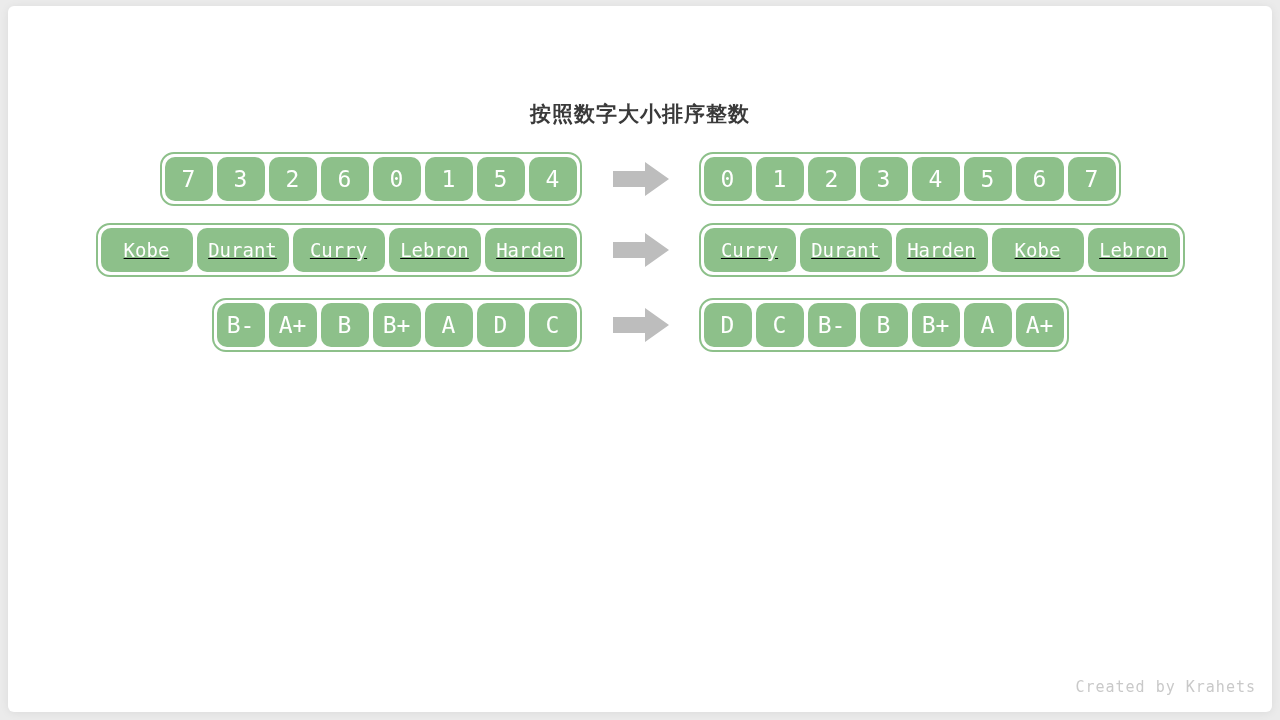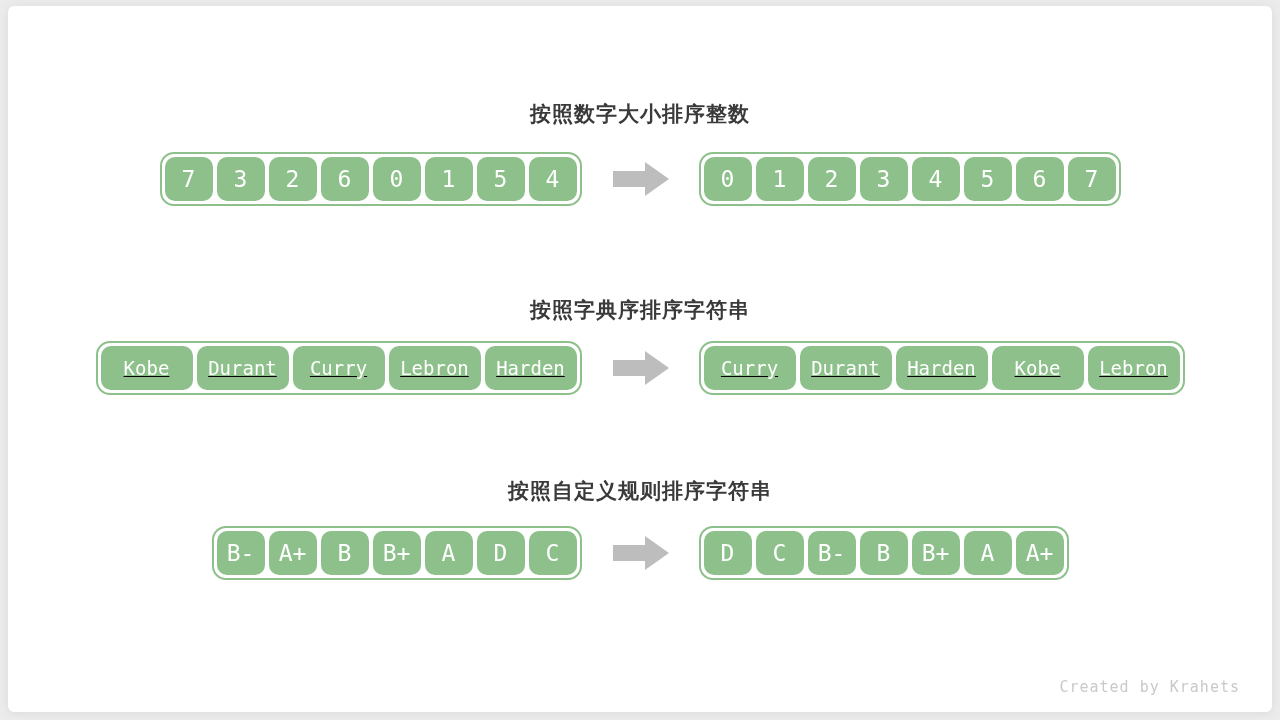--- a/index.html
+++ b/index.html
@@ -67,21 +67,21 @@
   .cell.sm { width: 48px; font-size: 23px; }
   .cell.lg { width: 92px; font-size: 19px; }
   .arrow {
     flex: 0 0 auto;
     width: 56px; height: 44px;
     color: var(--arrow-gray);
     display: flex; align-items: center; justify-content: center;
   }
   .watermark {
     position: absolute;
-    right: 32px; bottom: 16px;
+    right: 16px; bottom: 16px;
     font-family: "DejaVu Sans Mono", "Liberation Mono", monospace;
     font-size: 15px;
     color: var(--watermark-text);
     letter-spacing: 1px;
     text-align: center;
   }
 </style>
 </head>
 <body>
 
@@ -116,21 +116,20 @@
             <div class="cell sm">4</div>
             <div class="cell sm">5</div>
             <div class="cell sm">6</div>
             <div class="cell sm">7</div>
           </div>
       </div>
     </div>
   </div>
 
   <div class="section sec-2">
-    <div class="section-title">按照字典序排序字符串</div>
     <div class="flow-row">
       <div class="half left">
         <div class="array-box">
             <div class="cell lg">Kobe</div>
             <div class="cell lg">Durant</div>
             <div class="cell lg">Curry</div>
             <div class="cell lg">Lebron</div>
             <div class="cell lg">Harden</div>
           </div>
       </div>
@@ -145,21 +144,20 @@
             <div class="cell lg">Durant</div>
             <div class="cell lg">Harden</div>
             <div class="cell lg">Kobe</div>
             <div class="cell lg">Lebron</div>
           </div>
       </div>
     </div>
   </div>
 
   <div class="section sec-3">
-    <div class="section-title">按照自定义规则排序字符串</div>
     <div class="flow-row">
       <div class="half left">
         <div class="array-box">
             <div class="cell sm">B-</div>
             <div class="cell sm">A+</div>
             <div class="cell sm">B</div>
             <div class="cell sm">B+</div>
             <div class="cell sm">A</div>
             <div class="cell sm">D</div>
             <div class="cell sm">C</div>

